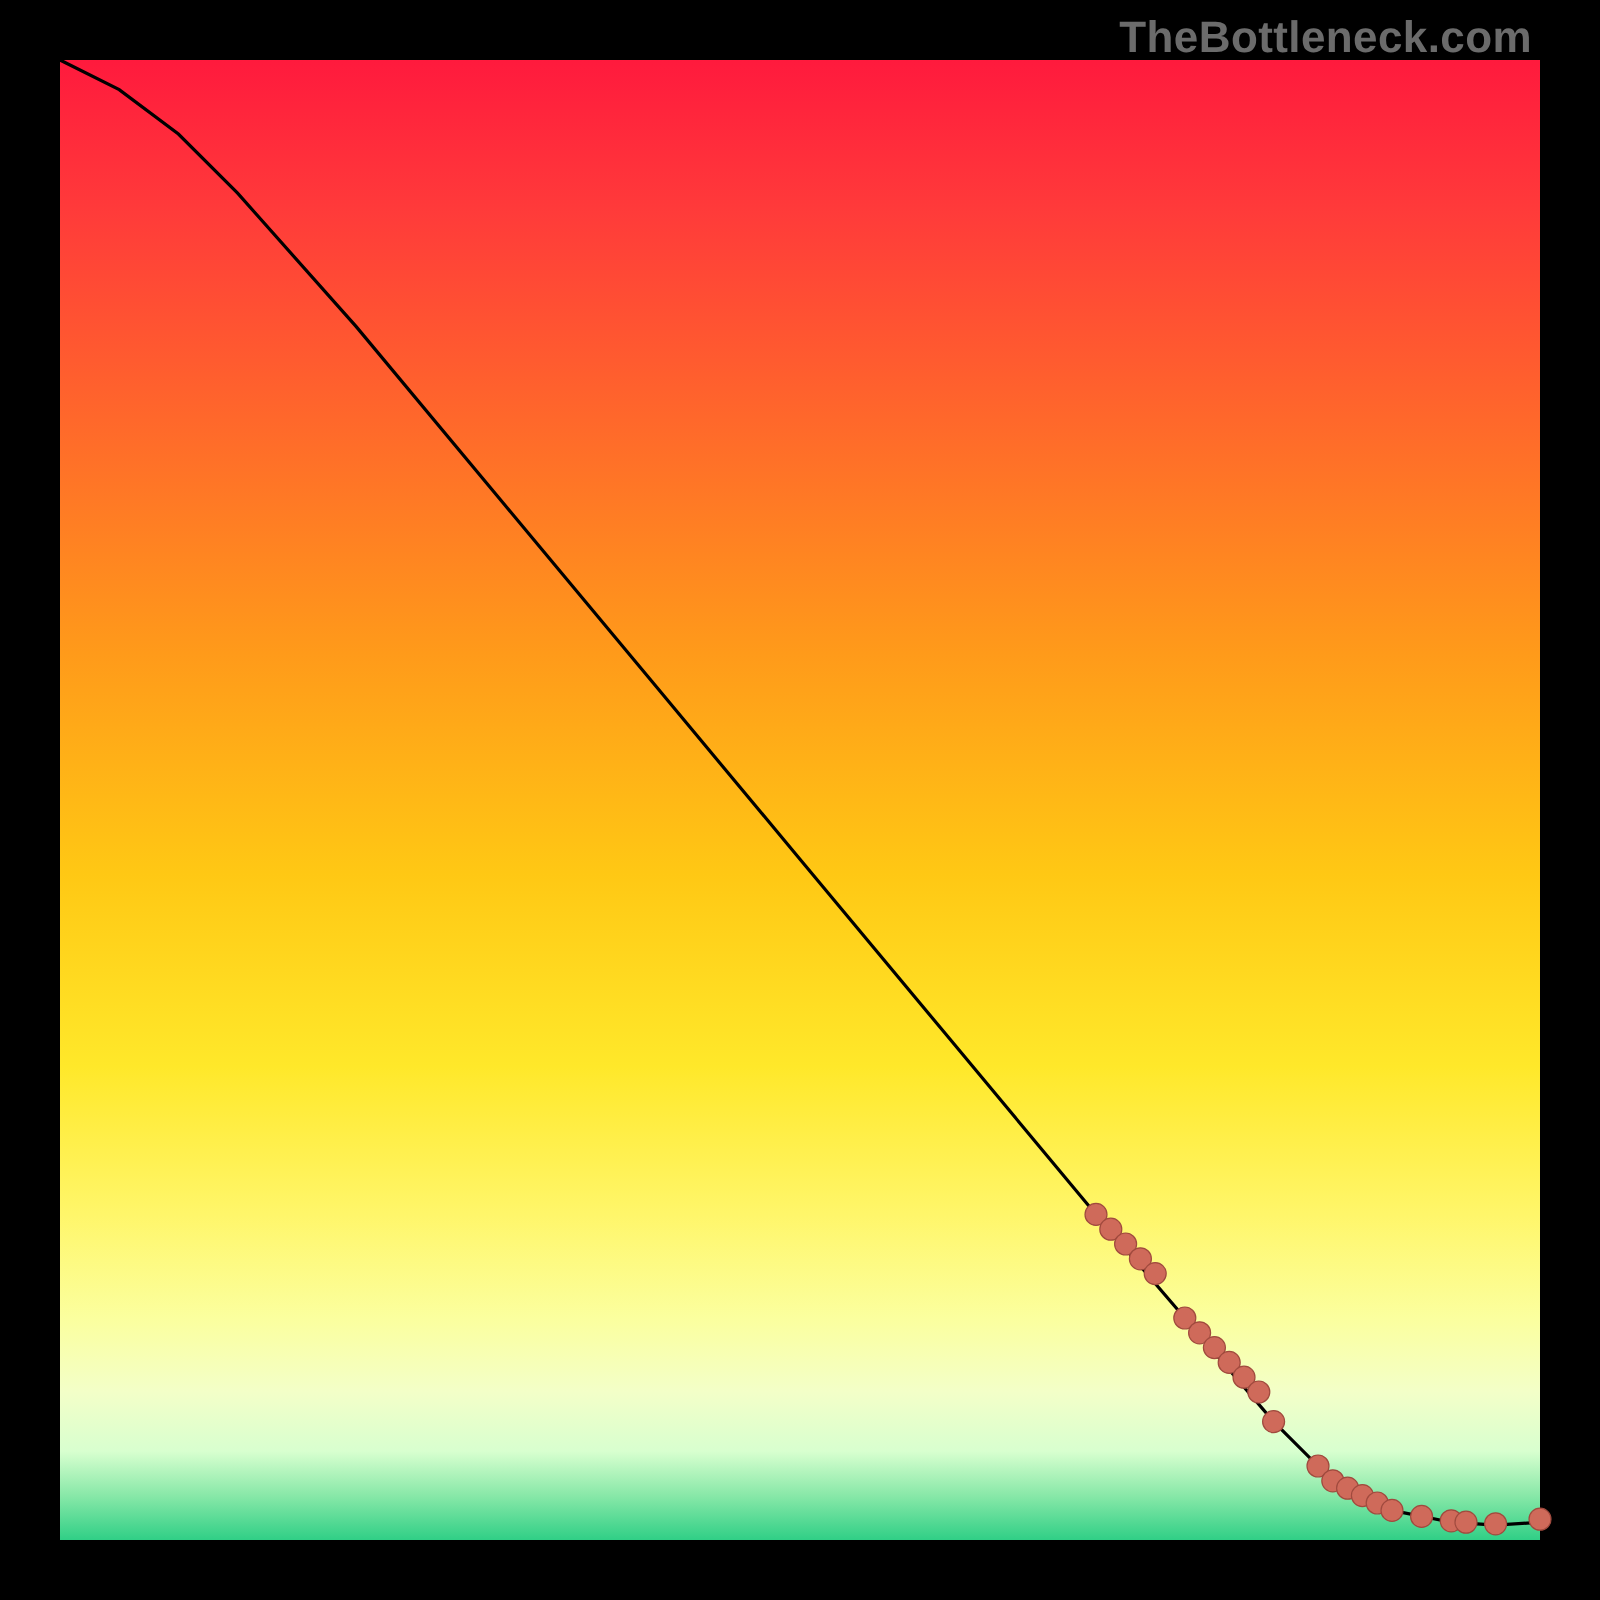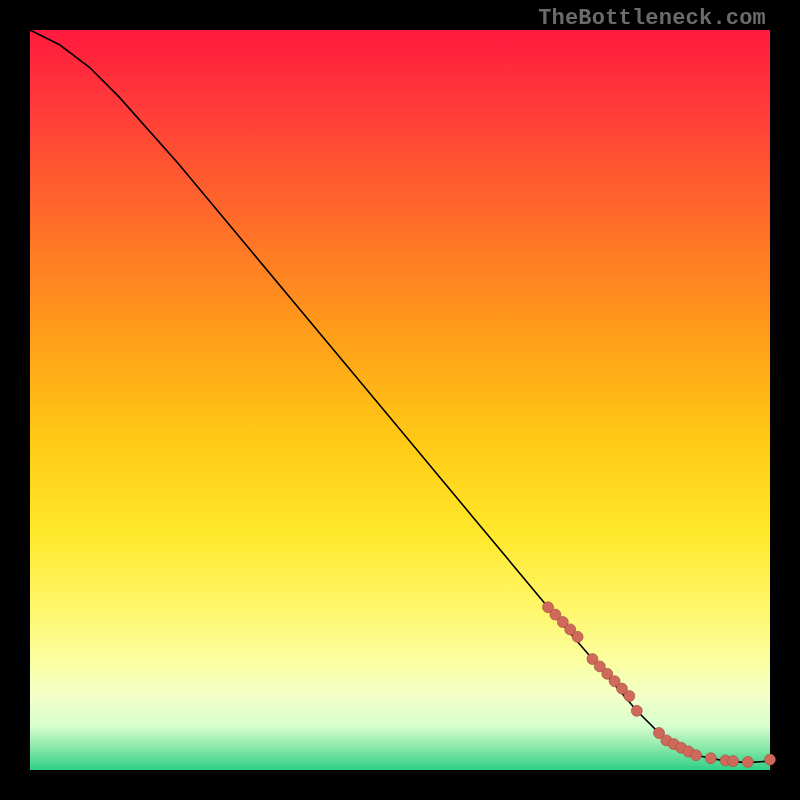--- a/index.html
+++ b/index.html
@@ -40,21 +40,20 @@
     );
   }
   .watermark {
     position: absolute;
     top: 6px;
     right: 34px;
     color: #6b6b6b;
     font-size: 22px;
     font-weight: 600;
     letter-spacing: 0.2px;
-    font-family: Liberation Mono, monospace;
   }
   svg.layer {
     position: absolute;
     left: 0;
     top: 0;
     width: 740px;
     height: 740px;
     overflow: visible;
   }
   .curve {

